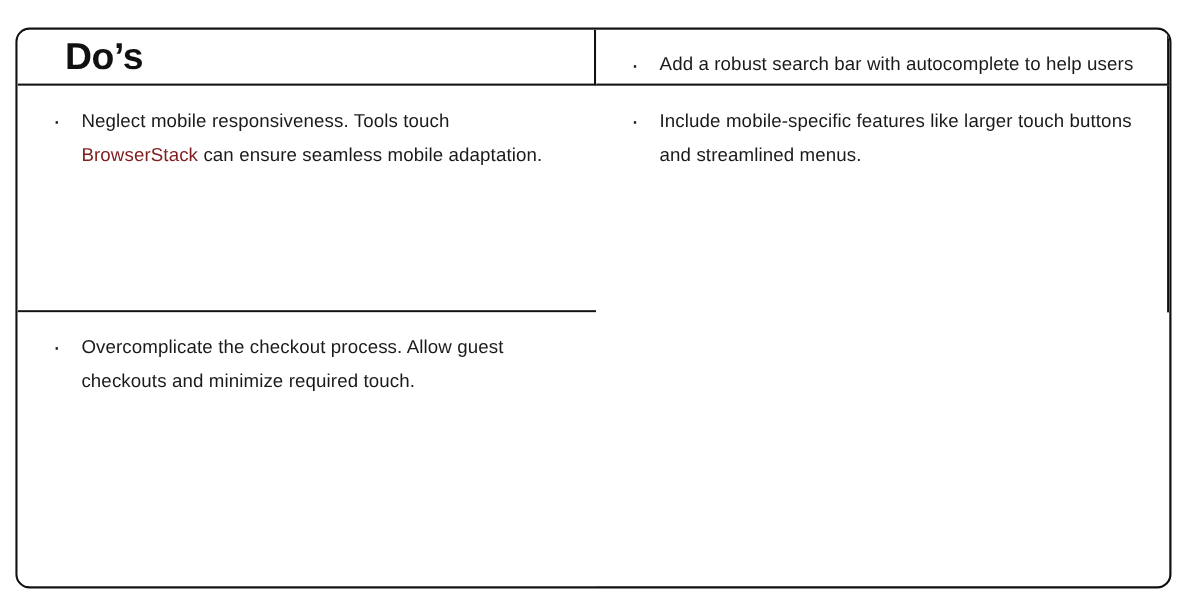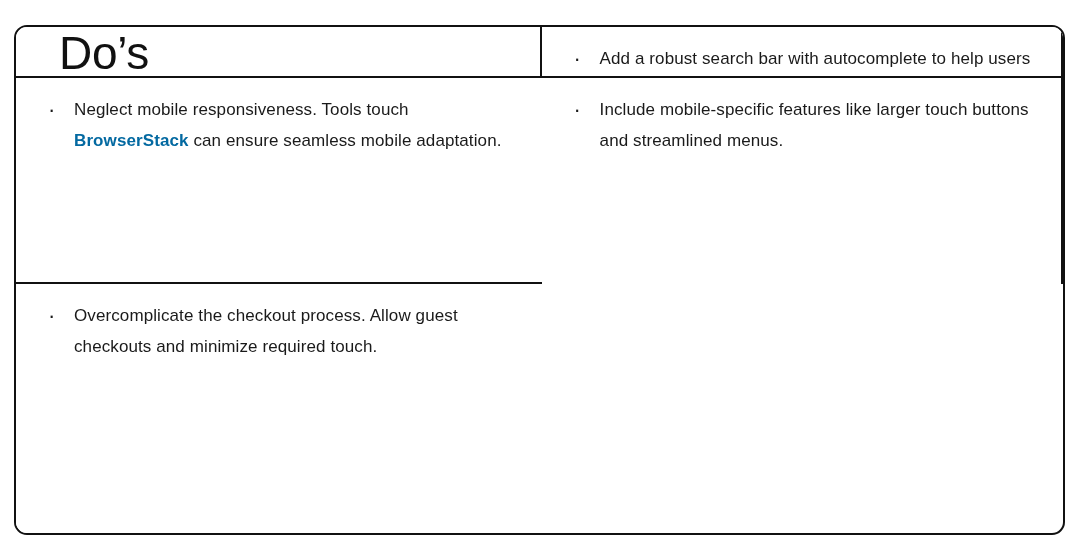--- a/index.html
+++ b/index.html
@@ -40,22 +40,22 @@
   }
   .row-line {
     border-bottom: 2.5px solid #111111;
   }
   .header-cell {
     display: flex;
     align-items: center;
     padding: 2px 0 0 43px;
   }
   .header-text {
-    font-size: 46px;
-    font-weight: 400;
+    font-size: 34px;
+    font-weight: 700;
     letter-spacing: -0.3px;
     color: #111111;
   }
   .body-cell {
     padding: 16px 28px 0 22px;
   }
   .bullet-item {
     display: flex;
     align-items: flex-start;
   }
@@ -69,22 +69,22 @@
     color: #1a1a1a;
   }
   .bullet-text {
     font-size: 17px;
     line-height: 31px;
     letter-spacing: 0.1px;
     max-width: 452px;
     color: #1a1a1a;
   }
   .bold-inline {
-    font-weight: 700;
-    color: #0369a1;
+    font-weight: 400;
+    color: #7f1d1d;
   }
 </style>
 </head>
 <body>
 
 <div class="canvas">
   <div class="ddtable">
 
     <div class="cell col-left row-line header-cell">
       <span class="header-text">Do’s</span>

